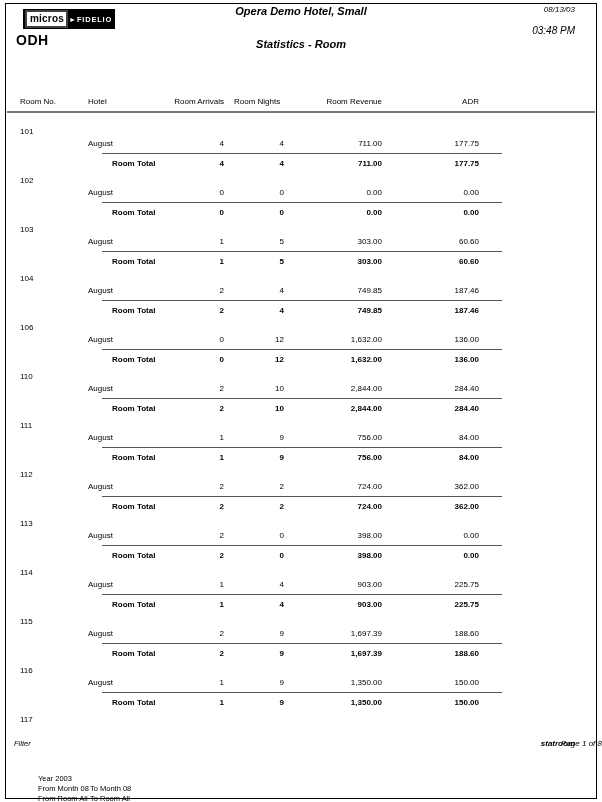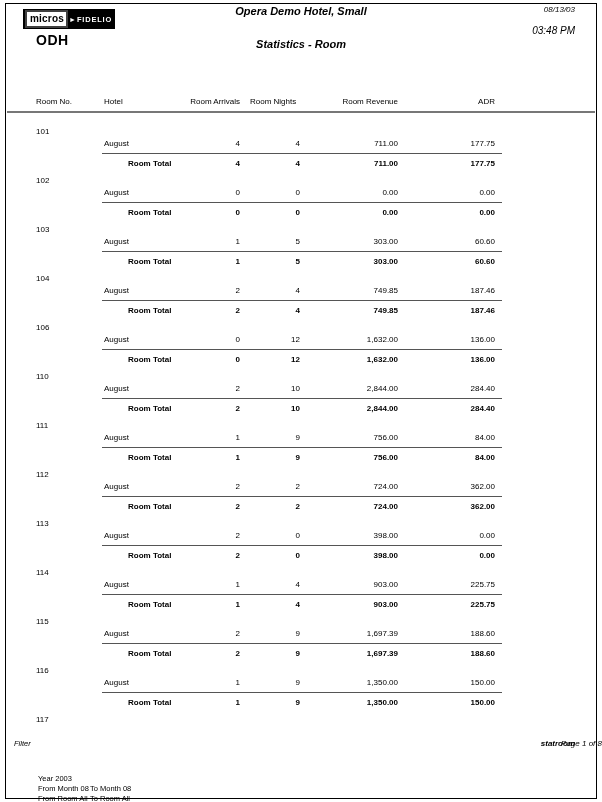--- a/index.html
+++ b/index.html
@@ -7,28 +7,28 @@
     position:relative; width:602px; height:802px; background:#fff;
     font-family:"Liberation Sans", sans-serif; color:#000; overflow:hidden;
   }
   .page-border { position:absolute; left:5px; top:3px; width:590px; height:794px; border:1px solid #000; }
 
   
   .logo { position:absolute; left:23px; top:9px; height:20px; background:#000; display:flex; align-items:center; padding:0 3px 0 0; }
   .logo-micros { background:#fff; color:#000; border:2px solid #404040; font-weight:bold; font-size:10px; padding:1px 2px 2px 3px; margin:2px 0 2px 2px; letter-spacing:0.2px; }
   .logo-arrow { color:#fff; font-size:7px; margin:0 1px 0 1px; }
   .logo-fidelio { color:#fff; font-weight:bold; font-size:7.5px; letter-spacing:0.8px;text-align:right; }
-  .property-code { position:absolute; left:36px; top:32px; font-size:14px; font-weight:bold; letter-spacing:0.5px; }
+  .property-code { position:absolute; left:16px; top:32px; font-size:14px; font-weight:bold; letter-spacing:0.5px; }
   .hotel-name { position:absolute; top:5px; left:0; width:100%; text-align:center; font-size:11px; font-weight:bold; font-style:italic; }
   .report-title { position:absolute; top:38px; left:0; width:100%; text-align:center; font-size:11px; font-weight:bold; font-style:italic; }
   .report-date { position:absolute; top:5px; right:27px; font-size:8px; font-style:italic; }
   .report-time { position:absolute; top:25px; right:27px; font-size:10px; font-style:italic; }
 
   
-  .grid-row { display:grid; grid-template-columns:68px 76px 60px 60px 98px 104px; margin-left:36px; width:466px; font-size:8px; line-height:12px; }
+  .grid-row { display:grid; grid-template-columns:68px 76px 60px 60px 98px 104px; margin-left:20px; width:466px; font-size:8px; line-height:12px; }
   .grid-row .c3, .grid-row .c4, .grid-row .c5, .grid-row .c6 { text-align:right; }
   .grid-row .c6 { padding-right:7px; box-sizing:border-box; }
 
   .col-headers { position:absolute; top:96px; left:0; }
   .col-headers .c4 { text-align:left; padding-left:10px; box-sizing:border-box; }
   .header-rule { position:absolute; left:7px; top:111px; width:588px; height:2px; background:#777; }
 
   
   .table-body { position:absolute; top:126px; left:0; }
   .room-block { margin-bottom:5px; }

